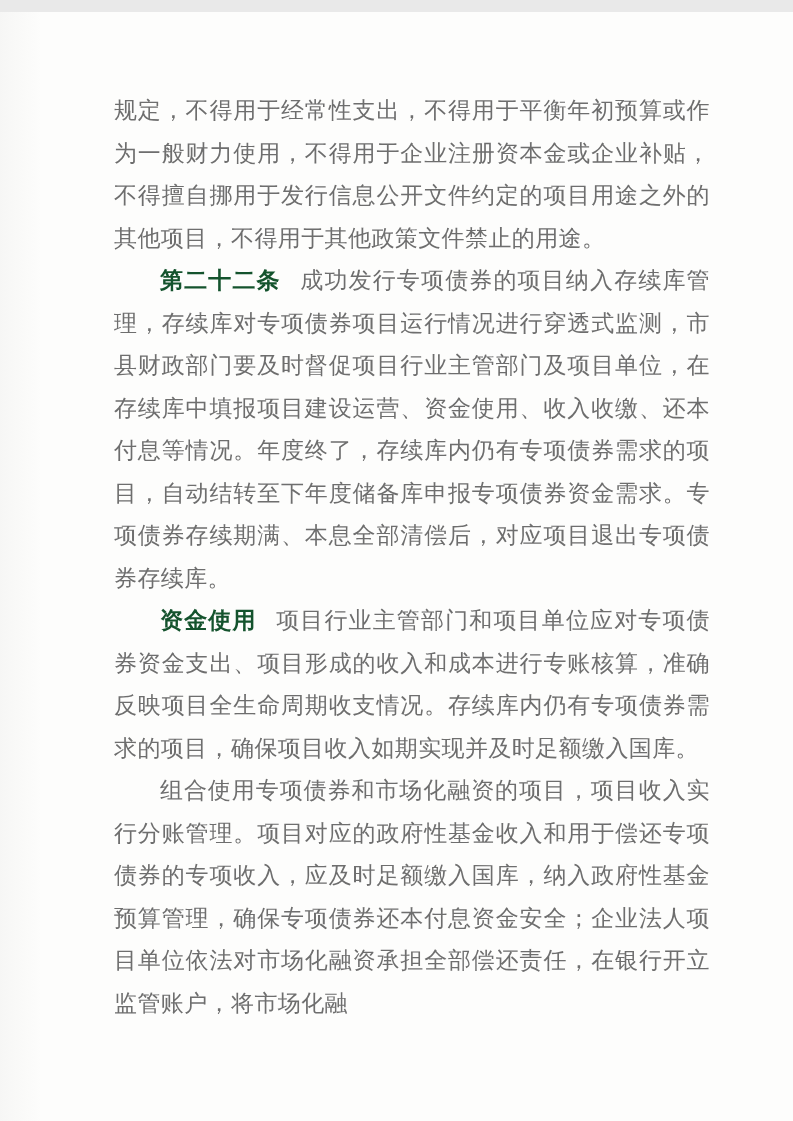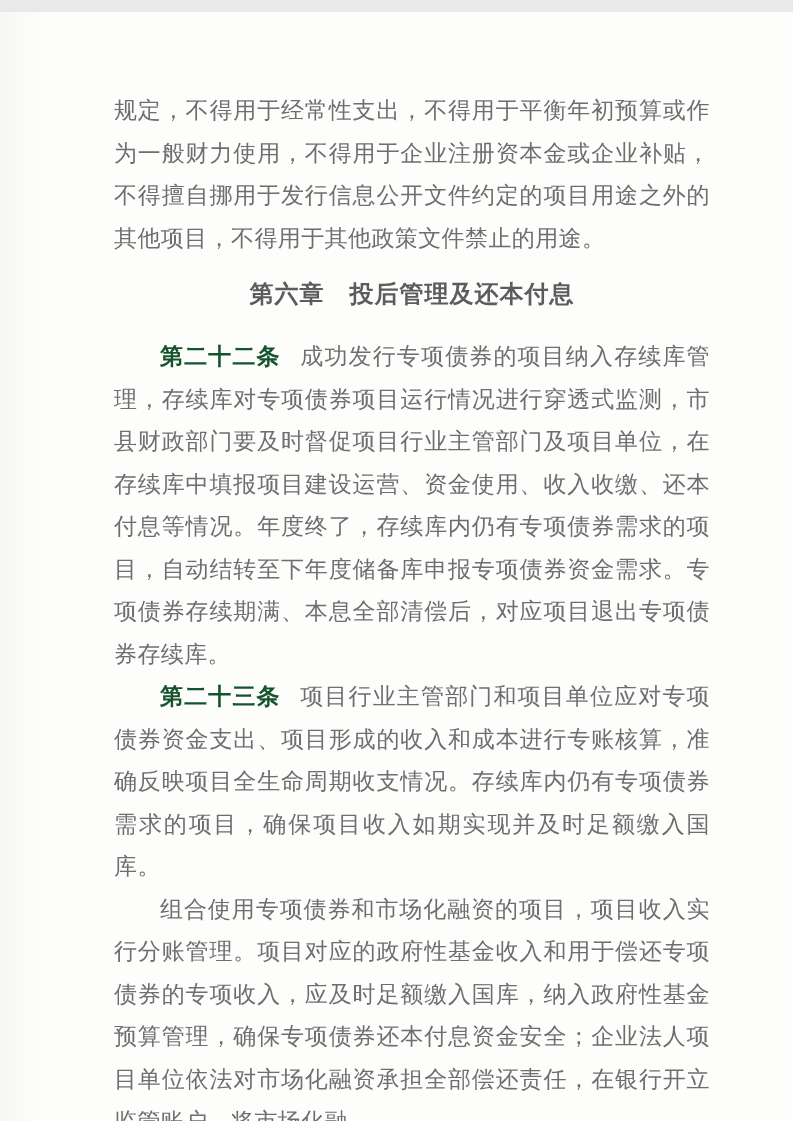--- a/index.html
+++ b/index.html
@@ -55,25 +55,24 @@
     color: #5c5c5c;
   }
 </style>
 </head>
 <body>
 
 <div class="page">
 
   <p class="body-text">规定，不得用于经常性支出，不得用于平衡年初预算或作为一般财力使用，不得用于企业注册资本金或企业补贴，不得擅自挪用于发行信息公开文件约定的项目用途之外的其他项目，不得用于其他政策文件禁止的用途。</p>
 
-  <h2 class="chapter-heading">第六章　投后管理及还本付息</h2>
 
   <p class="body-text indent">
     <span class="article-label">第二十二条</span><span>成功发行专项债券的项目纳入存续库管理，存续库对专项债券项目运行情况进行穿透式监测，市县财政部门要及时督促项目行业主管部门及项目单位，在存续库中填报项目建设运营、资金使用、收入收缴、还本付息等情况。年度终了，存续库内仍有专项债券需求的项目，自动结转至下年度储备库申报专项债券资金需求。专项债券存续期满、本息全部清偿后，对应项目退出专项债券存续库。</span>
   </p>
 
   <p class="body-text indent">
-    <span class="article-label">第二十三条</span><span>项目行业主管部门和项目单位应对专项债券资金支出、项目形成的收入和成本进行专账核算，准确反映项目全生命周期收支情况。存续库内仍有专项债券需求的项目，确保项目收入如期实现并及时足额缴入国库。</span>
+    <span class="article-label">资金使用</span><span>项目行业主管部门和项目单位应对专项债券资金支出、项目形成的收入和成本进行专账核算，准确反映项目全生命周期收支情况。存续库内仍有专项债券需求的项目，确保项目收入如期实现并及时足额缴入国库。</span>
   </p>
 
   <p class="body-text indent">组合使用专项债券和市场化融资的项目，项目收入实行分账管理。项目对应的政府性基金收入和用于偿还专项债券的专项收入，应及时足额缴入国库，纳入政府性基金预算管理，确保专项债券还本付息资金安全；企业法人项目单位依法对市场化融资承担全部偿还责任，在银行开立监管账户，将市场化融</p>
 
 </div>
 
 </body></html>

